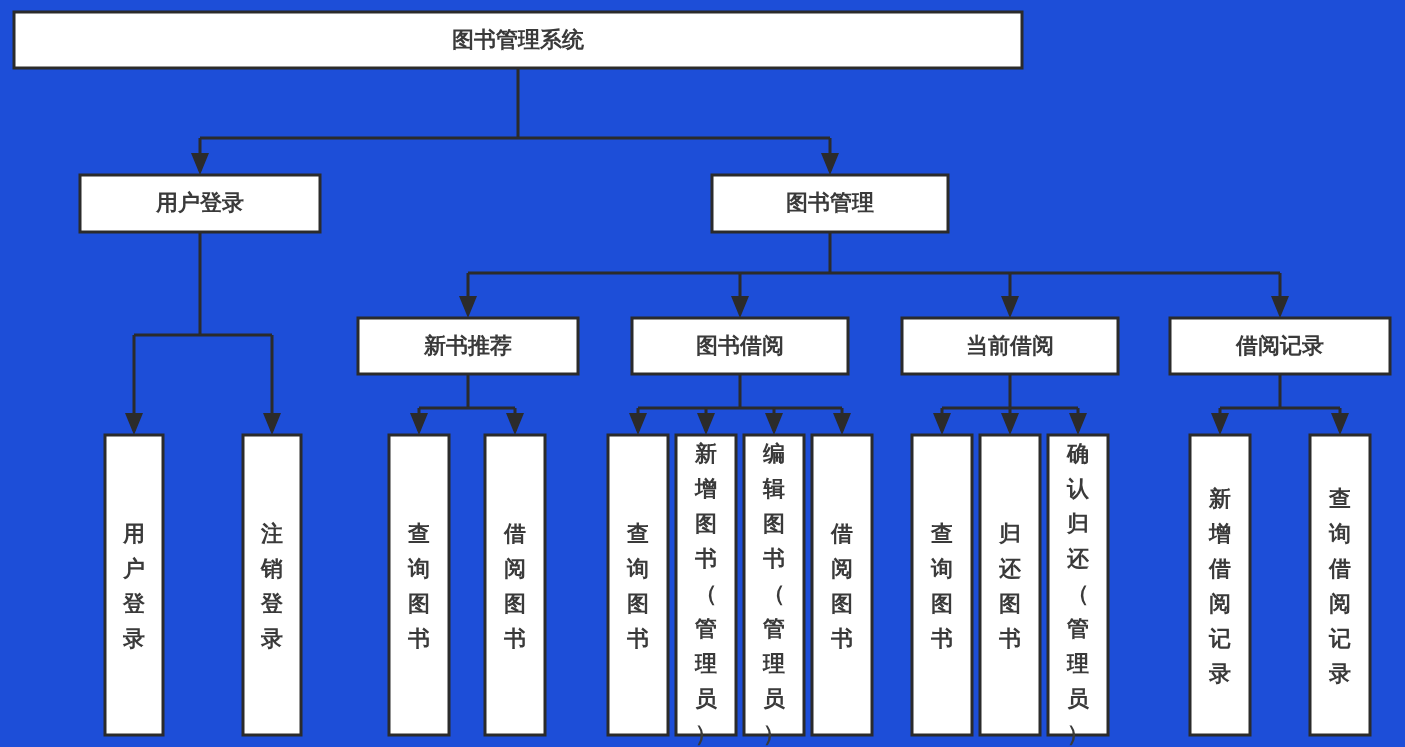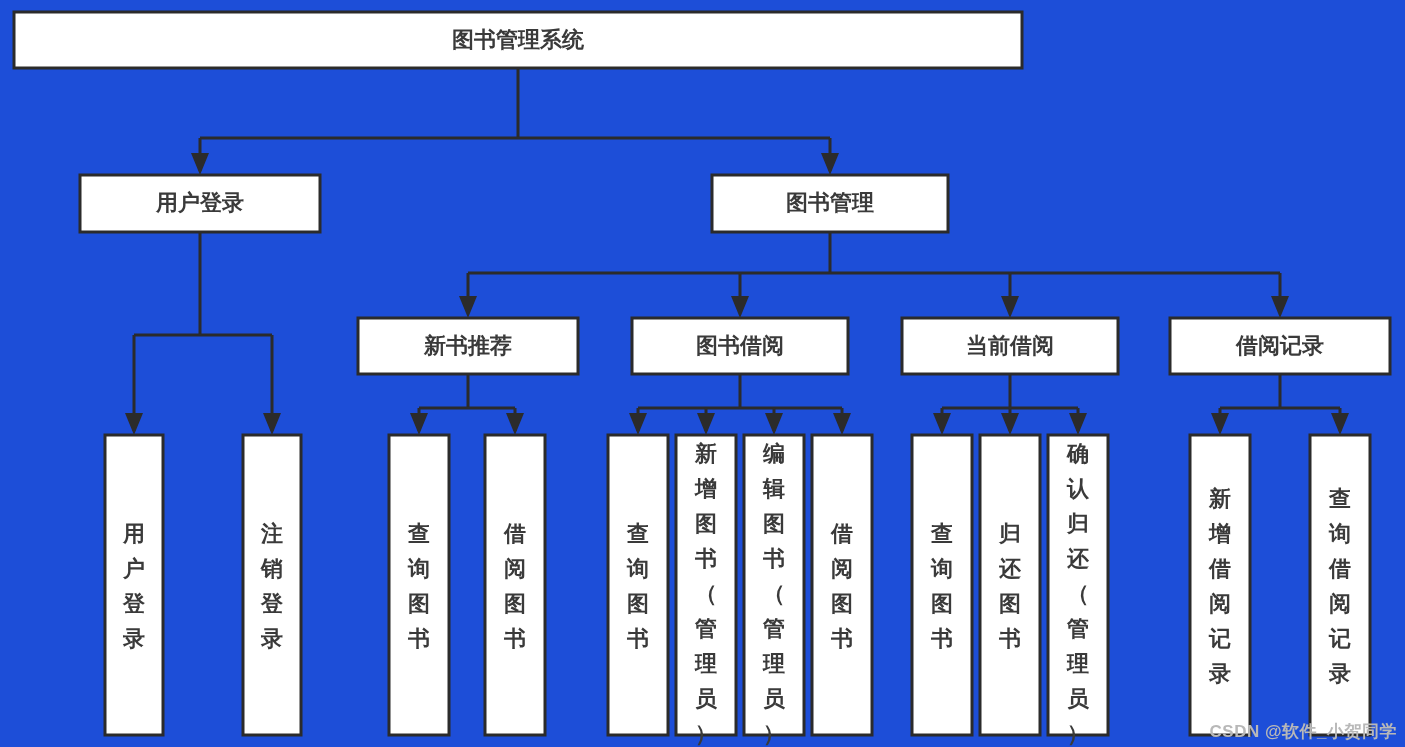--- a/index.html
+++ b/index.html
@@ -149,14 +149,13 @@
       </g>
       <g>
         <rect x="1190" y="435" width="60" height="300" class="box-rect"></rect>
         <text x="1220" class="leaf-label"><tspan x="1220" y="506">新</tspan><tspan x="1220" y="541">增</tspan><tspan x="1220" y="576">借</tspan><tspan x="1220" y="611">阅</tspan><tspan x="1220" y="646">记</tspan><tspan x="1220" y="681">录</tspan></text>
       </g>
       <g>
         <rect x="1310" y="435" width="60" height="300" class="box-rect"></rect>
         <text x="1340" class="leaf-label"><tspan x="1340" y="506">查</tspan><tspan x="1340" y="541">询</tspan><tspan x="1340" y="576">借</tspan><tspan x="1340" y="611">阅</tspan><tspan x="1340" y="646">记</tspan><tspan x="1340" y="681">录</tspan></text>
       </g>
     </svg>
-  <div class="watermark">CSDN @软件_小贺同学</div>
 </div>
 
 </body></html>

